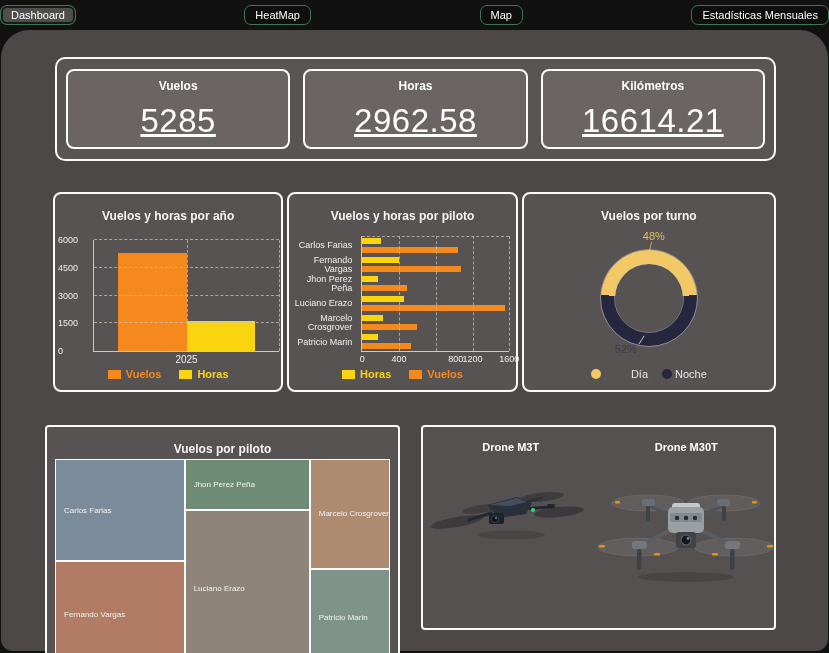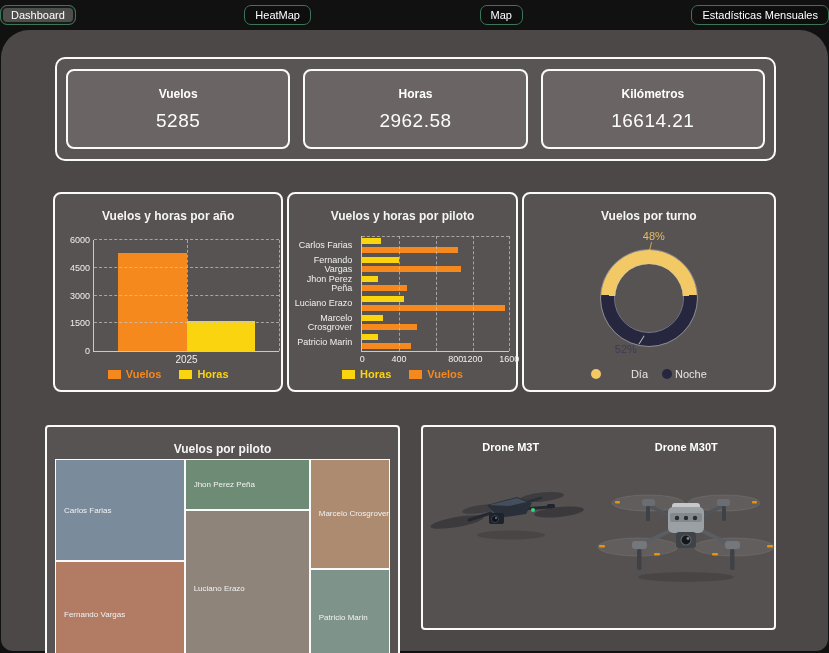--- a/index.html
+++ b/index.html
@@ -19,39 +19,39 @@
           background:#4d4848; border-radius:28px 28px 12px 12px; }
 
   
   .stats-wrapper { position:absolute; left:54px; top:27px; width:721px; height:104px;
                    border:2px solid #fafafa; border-radius:10px; background:#5a5555;
                    display:flex; gap:13px; padding:10px 9px; }
   .stat-card { flex:1; border:2px solid #fafafa; border-radius:8px; background:#6a6464;
                display:flex; flex-direction:column; align-items:center;
                justify-content:center; gap:9px; }
   .stat-title { font-size:12px; font-weight:bold; color:#fff; }
-  .stat-value { font-size:19px; color:#fcfcfc; letter-spacing:.5px; }
+  .stat-value { font-size:33px; color:#fcfcfc; letter-spacing:.5px;text-decoration:underline; }
 
   
   .charts-row { position:absolute; left:52px; top:162px; width:723px; height:200px;
                 display:flex; gap:4px; }
   .chart-card { border:2px solid #fafafa; border-radius:8px; background:#585353;
                 position:relative; }
   .card-a { width:240px; } .card-b { width:240px; } .card-c { width:265px; }
   .chart-title { position:absolute; top:15px; width:100%; text-align:center;
                  font-size:12px; font-weight:bold; color:#f5f5f5; }
 
   .plot { position:absolute; border-left:1px solid #c9c9c9; border-bottom:1px solid #c9c9c9; }
   .plot-a { left:38px; top:46px; width:186px; height:112px; }
   .plot-b { left:72px; top:42px; width:148px; height:116px; }
   .hgrid { position:absolute; left:0; width:100%; height:0;
            border-top:1px dashed rgba(200,200,200,.7); }
   .vgrid { position:absolute; top:0; height:100%; width:0;
            border-left:1px dashed rgba(200,200,200,.7); }
-  .ytick { position:absolute; left:-36px; width:32px; text-align:right; font-size:9px;
+  .ytick { position:absolute; left:-36px; width:32px; font-size:9px;
            color:#efefef; transform:translateY(50%); }
   .xtick { position:absolute; top:calc(100% + 3px); transform:translateX(-50%);
            font-size:9px; color:#efefef; }
   .xcat  { position:absolute; top:calc(100% + 3px); left:50%; transform:translateX(-50%);
            font-size:10px; color:#efefef; }
 
   .vbars { position:absolute; inset:0; display:flex; align-items:flex-end;
            justify-content:center; }
   .vbar { width:37%; }
 

